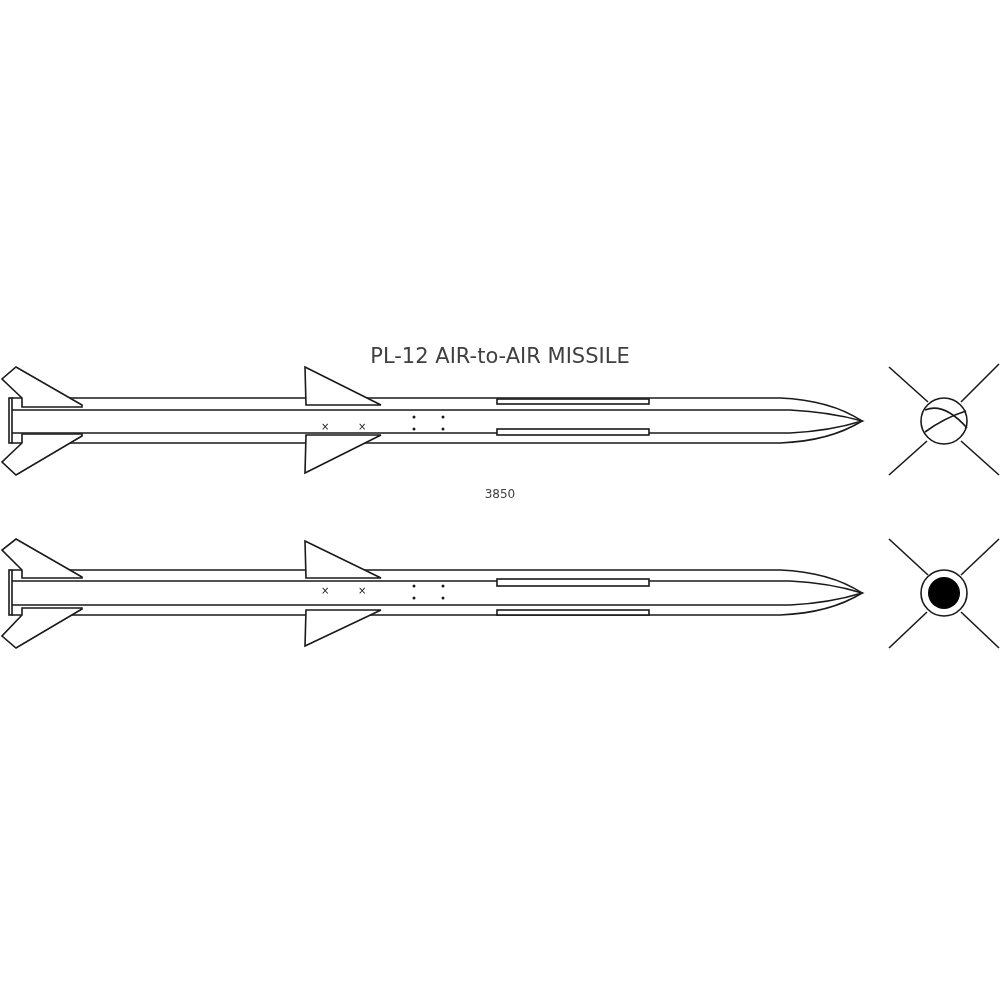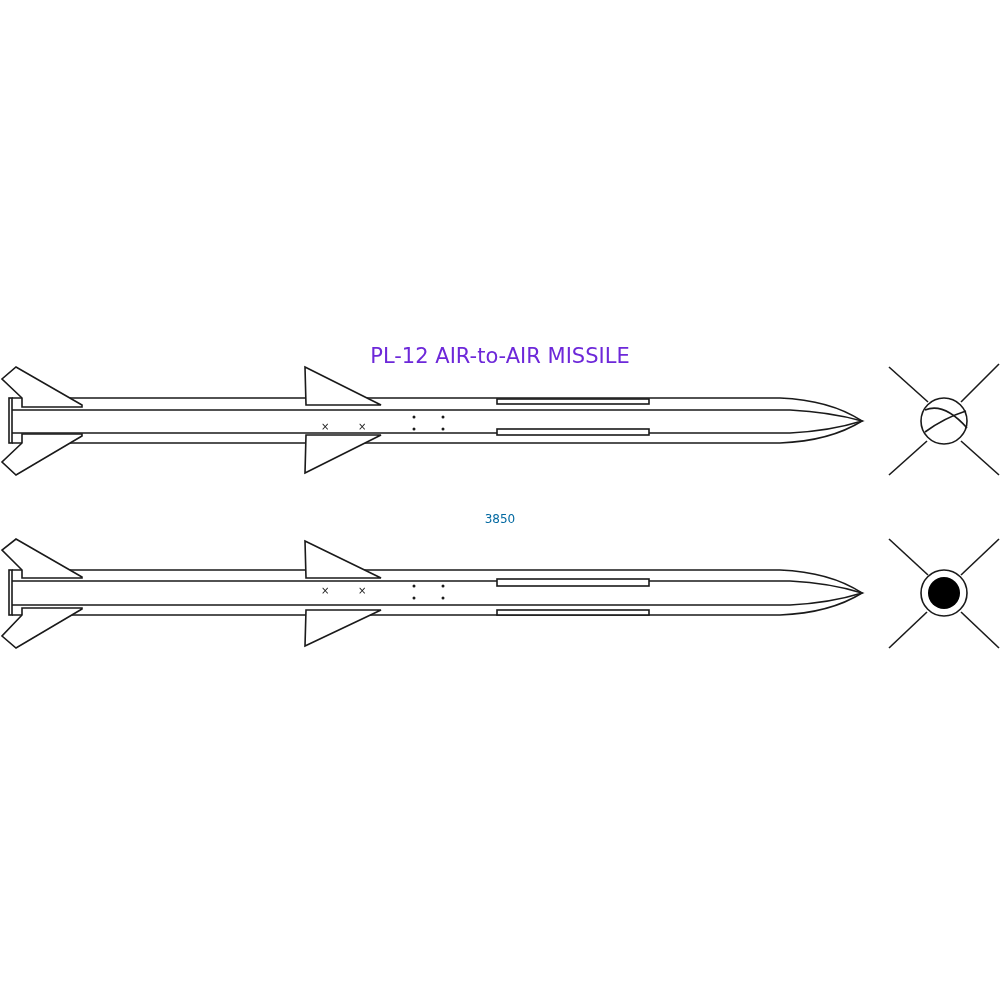--- a/index.html
+++ b/index.html
@@ -1,19 +1,19 @@
 <!DOCTYPE html>
 <html><head>
 <meta charset="utf-8">
 <style>
   html, body { margin: 0; padding: 0; background: #ffffff; }
   body { width: 1000px; height: 1000px; position: relative; overflow: hidden; font-family: "DejaVu Sans", sans-serif; }
   #canvas { position: absolute; left: 0; top: 0; width: 1000px; height: 1000px; }
-  .title { position: absolute; left: 0; width: 1000px; top: 344px; text-align: center; font-size: 21px; color: #6d28d9; letter-spacing: 0px; }
-  .dim { position: absolute; left: 0; width: 1000px; top: 487px; text-align: center; font-size: 12px; color: #0369a1; margin-top: 25px; }
+  .title { position: absolute; left: 0; width: 1000px; top: 344px; text-align: center; font-size: 21px; color: #404040; letter-spacing: 0px; }
+  .dim { position: absolute; left: 0; width: 1000px; top: 487px; text-align: center; font-size: 12px; color: #404040; }
   svg .ln { fill: none; stroke: #1a1a1a; stroke-width: 1.6; stroke-linejoin: miter; }
   svg .wf { fill: #ffffff; stroke: #1a1a1a; stroke-width: 1.6; }
   svg .mk { font-family: "DejaVu Sans", sans-serif; font-size: 10px; fill: #1a1a1a; }
 </style>
 </head>
 <body>
 
 <div>
   <div class="title">PL-12 AIR-to-AIR MISSILE</div>
   <div class="dim">3850</div>

